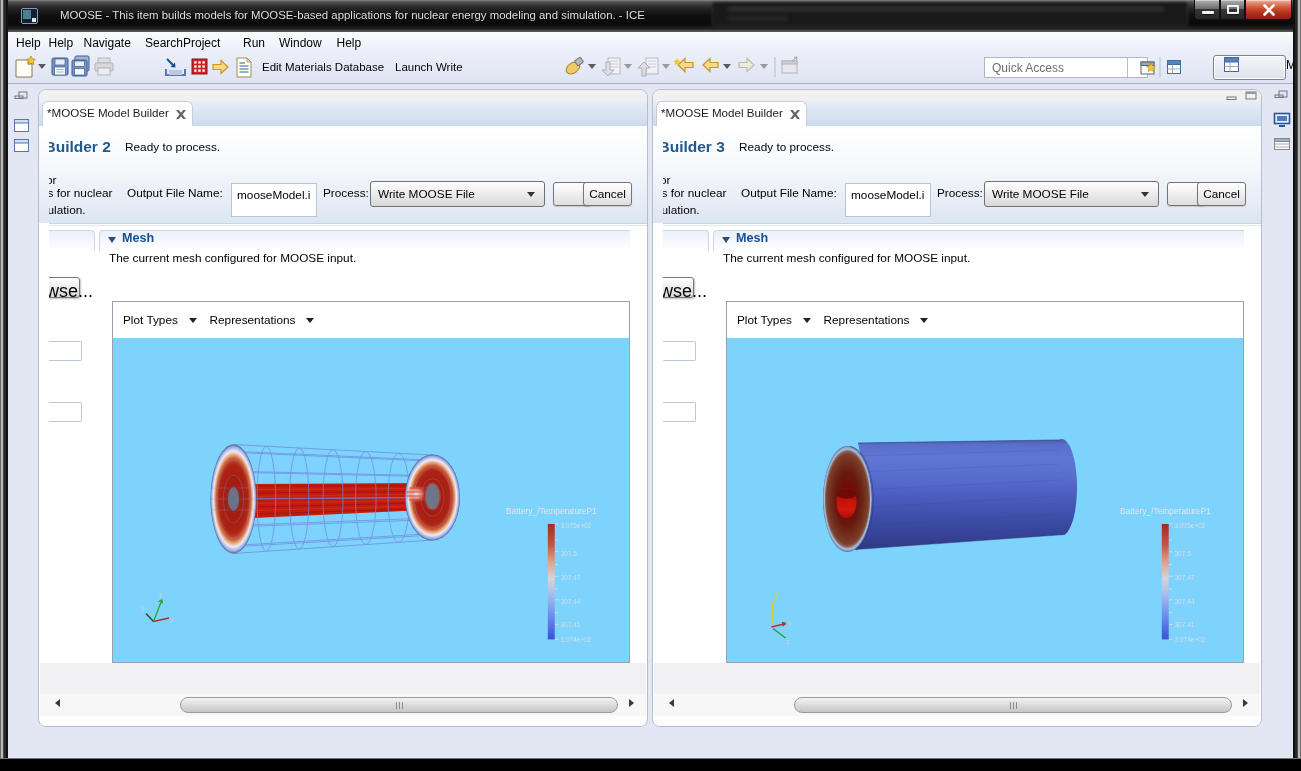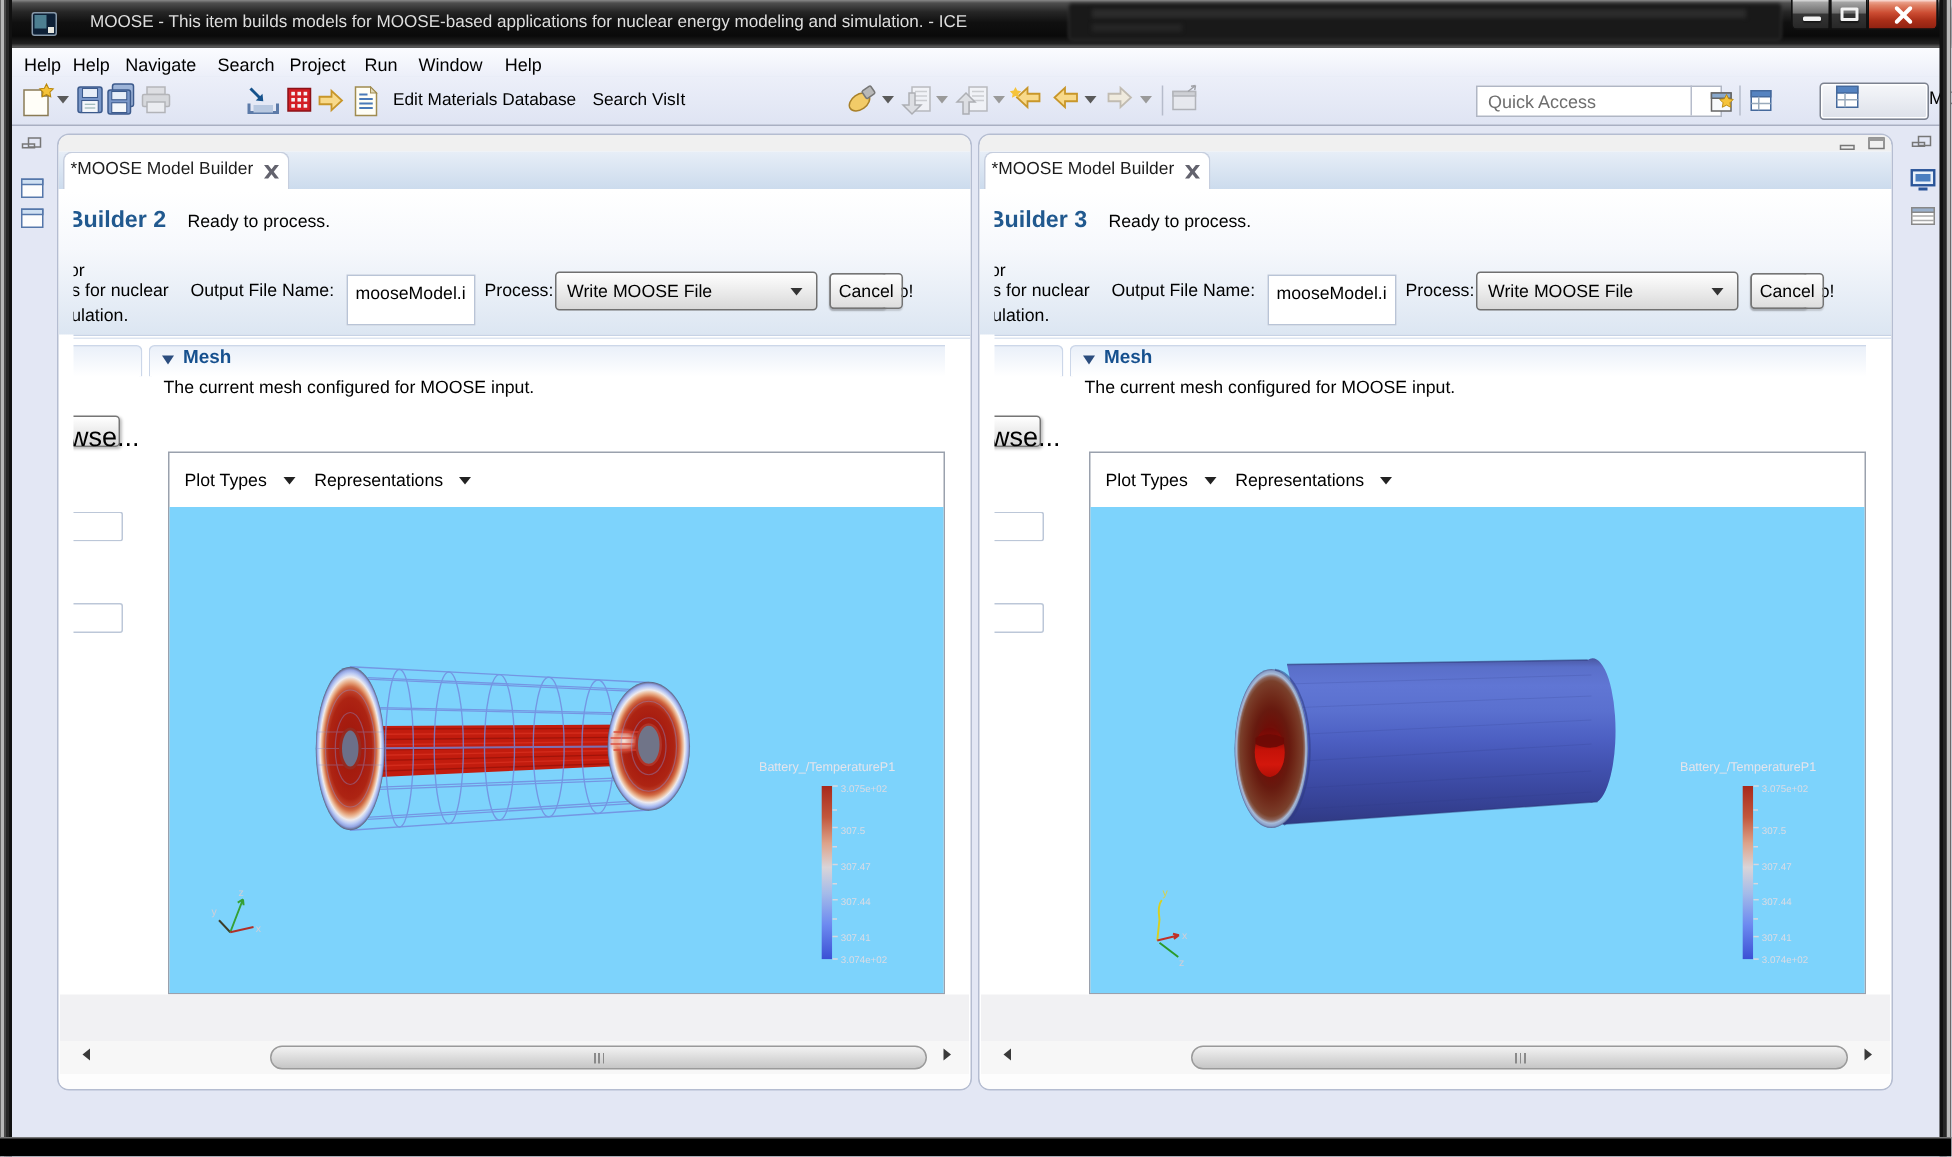--- a/index.html
+++ b/index.html
@@ -42,21 +42,21 @@
 .htitle{position:absolute;left:-115.6px;top:10px;font-size:15.5px;font-weight:bold;color:#21598f;white-space:nowrap;}
 .hready{position:absolute;left:76px;top:12px;font-size:11.8px;color:#000;}
 .dd{position:absolute;font-size:11.8px;color:#000;}
 .lofn{position:absolute;left:78px;top:58px;font-size:11.8px;color:#000;}
 .ifn{position:absolute;left:182px;top:55px;width:86px;height:34px;background:#fff;border:1px solid #b9c4d6;font-size:11.8px;padding:4px 0 0 5px;color:#000;}
 .lproc{position:absolute;left:274px;top:58px;font-size:11.8px;color:#000;}
 .combo{position:absolute;left:321px;top:53px;width:175px;height:26px;background:linear-gradient(#fefefe,#e8e8e8 60%,#d8d8d8);border:1px solid #707070;border-radius:3px;font-size:11.8px;padding:5px 0 0 7px;color:#000;}
 .combo .ar{position:absolute;right:9px;top:10px;width:0;height:0;border-left:4px solid transparent;border-right:4px solid transparent;border-top:5px solid #333;}
 .btn{position:absolute;top:54px;height:24px;background:linear-gradient(#ffffff,#f1f1f1 45%,#dddddd);border:1px solid #757575;border-radius:3px;font-size:11.8px;text-align:center;padding-top:4px;color:#000;box-shadow:0 1px 1px rgba(0,0,0,.15);}
 .bgo{left:504px;width:24px;padding-left:36px;}
-.bcancel{left:504px;width:49px;}
+.bcancel{left:534px;width:49px;}
 
 .sec{position:absolute;border:1px solid #ccd7e9;border-bottom:none;background:linear-gradient(#eaf0f9 0%,rgba(255,255,255,0) 100%);}
 .secL{left:-60px;top:102px;width:106px;height:21px;border-radius:0 4px 0 0;}
 .secR{left:50px;top:102px;width:531px;height:21px;border-radius:4px 0 0 0;border-right:none;}
 .tw{position:absolute;left:59px;top:109px;width:0;height:0;border-left:4.5px solid transparent;border-right:4.5px solid transparent;border-top:6px solid #2b4d7e;}
 .secttl{position:absolute;left:73px;top:103px;font-size:12.6px;font-weight:bold;color:#16508e;}
 .secdesc{position:absolute;left:60px;top:123px;font-size:11.8px;color:#000;}
 .browse{position:absolute;left:-8px;top:149px;width:38.5px;height:21px;background:linear-gradient(#ffffff,#eeeeee 45%,#d8d8d8);border:1px solid #757575;border-radius:0 3px 3px 0;font-size:18px;padding:3px 0 0 4px;box-shadow:1px 1px 2px rgba(0,0,0,.25);}
 .fld1{position:absolute;left:-8px;top:213px;width:40.5px;height:19.5px;background:#fff;border:1px solid #bcc7d8;border-left:none;border-radius:0 2px 2px 0;}
 .fld2{position:absolute;left:-8px;top:273.5px;width:40.5px;height:20.5px;background:#fff;border:1px solid #bcc7d8;border-left:none;border-radius:0 2px 2px 0;}
@@ -99,21 +99,21 @@
         <line x1="1.5" y1="1.5" x2="10.5" y2="10.5"></line>
         <line x1="10.5" y1="1.5" x2="1.5" y2="10.5"></line>
       </g>
     </svg>
   </div>
 <div id="menubar" class="abs">
 <div class="mitem" style="left:8px;">Help</div>
 <div class="mitem" style="left:40.5px;">Help</div>
 <div class="mitem" style="left:75.5px;">Navigate</div>
 <div class="mitem" style="left:137px;">Search</div>
-<div class="mitem" style="left:185px;">Project</div>
+<div class="mitem" style="left:175px;">Project</div>
 <div class="mitem" style="left:235px;">Run</div>
 <div class="mitem" style="left:271px;">Window</div>
 <div class="mitem" style="left:328.5px;">Help</div>
 </div>
 <div id="toolbar" class="abs">
 <svg class="abs" style="left:0;top:0;" width="810" height="33" viewBox="0 0 810 33">
 <g>
 <path d="M8 9 L20 9 L24 13 L24 26 L8 26 Z" fill="#fffef8" stroke="#8a7b55" stroke-width="1"></path>
         <path d="M20 9 L20 13 L24 13 Z" fill="#e8dfc0" stroke="#8a7b55" stroke-width="1"></path>
 <path d="M23 5 l1.4 2.8 3.1.4 -2.2 2.2 .5 3.1 -2.8-1.5 -2.8 1.5 .5-3.1 -2.2-2.2 3.1-.4 Z" fill="#f5c33a" stroke="#b8860b" stroke-width="0.7"></path>
@@ -204,21 +204,21 @@
 <path d="M752 13 l8 0 -4 5 Z" fill="#9a9a9a"></path>
 <line x1="767" y1="6" x2="767" y2="26" stroke="#b6bccb"></line>
 <g transform="translate(774,8)" opacity="0.55">
           <rect x="0" y="2" width="15" height="12" fill="#e8e8e8" stroke="#888"></rect>
           <rect x="0" y="2" width="15" height="3" fill="#bbb" stroke="#888"></rect>
           <path d="M10 2 L15 -2 M15 -2 l-3 .5 M15 -2 l-.5 3" stroke="#666" fill="none"></path>
         </g>
 </g>
     </svg>
 <div class="tbtxt" style="left:254px;">Edit Materials Database</div>
-<div class="tbtxt" style="left:387px;">Search VisIt</div>
+<div class="tbtxt" style="left:387px;">Launch Write</div>
 <div id="qa">Quick Access</div>
 <div class="vsep" style="left:1119px;"></div>
 <svg class="abs" style="left:1128px;top:4px;" width="80" height="26" viewBox="0 0 80 26">
 <g transform="translate(5,5)">
         <rect x="0" y="2" width="13" height="12" fill="#f8fafc" stroke="#666"></rect>
         <rect x="0" y="2" width="13" height="3.5" fill="#88a8cc" stroke="#666"></rect>
         <path d="M10 3 l1.4 2.8 3.1.5 -2.2 2.2 .5 3 -2.8-1.4 -2.8 1.4 .5-3 -2.2-2.2 3.1-.5 Z" fill="#f5c33a" stroke="#b8860b" stroke-width=".6"></path>
       </g>
 <line x1="24" y1="2" x2="24" y2="22" stroke="#b6bccb"></line>
 <g transform="translate(31,5)">

